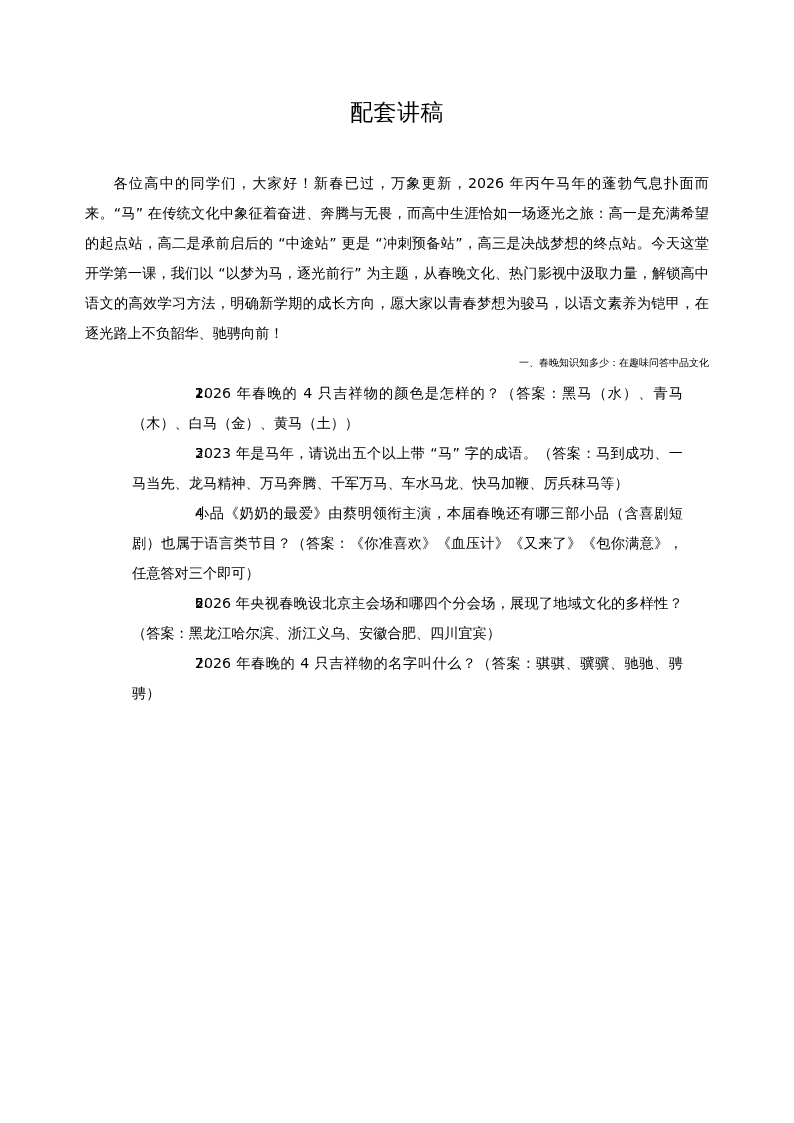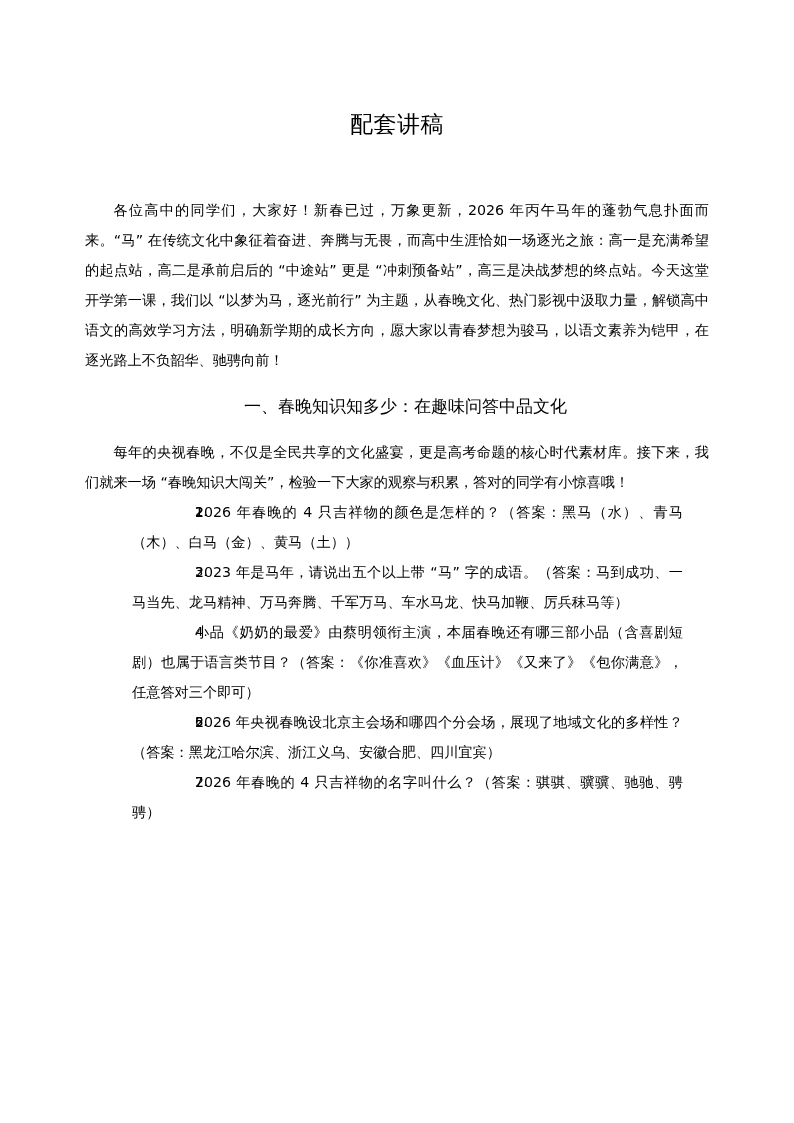--- a/index.html
+++ b/index.html
@@ -29,46 +29,46 @@
     left: 85px;
     top: 0;
     width: 624px;
   }
 
   .doc-title {
     text-align: center;
     font-size: 23px;
     line-height: 30px;
     font-weight: normal;
-    margin: 16px;
+    margin: 4px;
     padding-top: 93px;
     letter-spacing: 0.5px;
     font-family: "DejaVu Sans", "Liberation Sans", sans-serif;
   }
 
   .para {
     font-size: 14.2px;
     line-height: 30px;
     text-align: justify;
     text-justify: inter-ideograph;
     margin: 0;
     text-indent: 2em;
     letter-spacing: 0px;
   }
 
   .para.first {
-    margin-top: 56px;
+    margin-top: 41px;
   }
 
   .heading-line {
-    font-size: 17px;
+    font-size: 10px;
     line-height: 30px;
-    margin: 16px;
+    margin: 0;
     text-indent: 1em;
-    text-align: center;
+    text-align: right;
   }
 
   .qlist {
     list-style: none;
     margin: 0;
     padding: 0;
   }
 
   .qitem {
     position: relative;
@@ -103,21 +103,20 @@
 
 <div class="page">
   <div class="content">
 
     <h1 class="doc-title">配套讲稿</h1>
 
     <p class="para first">各位高中的同学们，大家好！新春已过，万象更新，2026 年丙午马年的蓬勃气息扑面而来。“马” 在传统文化中象征着奋进、奔腾与无畏，而高中生涯恰如一场逐光之旅：高一是充满希望的起点站，高二是承前启后的 “中途站” 更是 “冲刺预备站”，高三是决战梦想的终点站。今天这堂开学第一课，我们以 “以梦为马，逐光前行” 为主题，从春晚文化、热门影视中汲取力量，解锁高中语文的高效学习方法，明确新学期的成长方向，愿大家以青春梦想为骏马，以语文素养为铠甲，在逐光路上不负韶华、驰骋向前！</p>
 
     <p class="heading-line">一、春晚知识知多少：在趣味问答中品文化</p>
 
-    <p class="para">每年的央视春晚，不仅是全民共享的文化盛宴，更是高考命题的核心时代素材库。接下来，我们就来一场 “春晚知识大闯关”，检验一下大家的观察与积累，答对的同学有小惊喜哦！</p>
 
     <ol class="qlist">
       <li class="qitem">
         <span class="qnum num-latin">1.</span>
       </li>
       <li class="qitem">
         <span class="qnum num-latin">2.</span><span class="qtext">2026 年春晚的 4 只吉祥物的颜色是怎样的？（答案：黑马（水）、青马（木）、白马（金）、黄马（土））</span>
       </li>
       <li class="qitem">
         <span class="qnum num-latin">3.</span><span class="qtext">2023 年是马年，请说出五个以上带 “马” 字的成语。（答案：马到成功、一马当先、龙马精神、万马奔腾、千军万马、车水马龙、快马加鞭、厉兵秣马等）</span>

